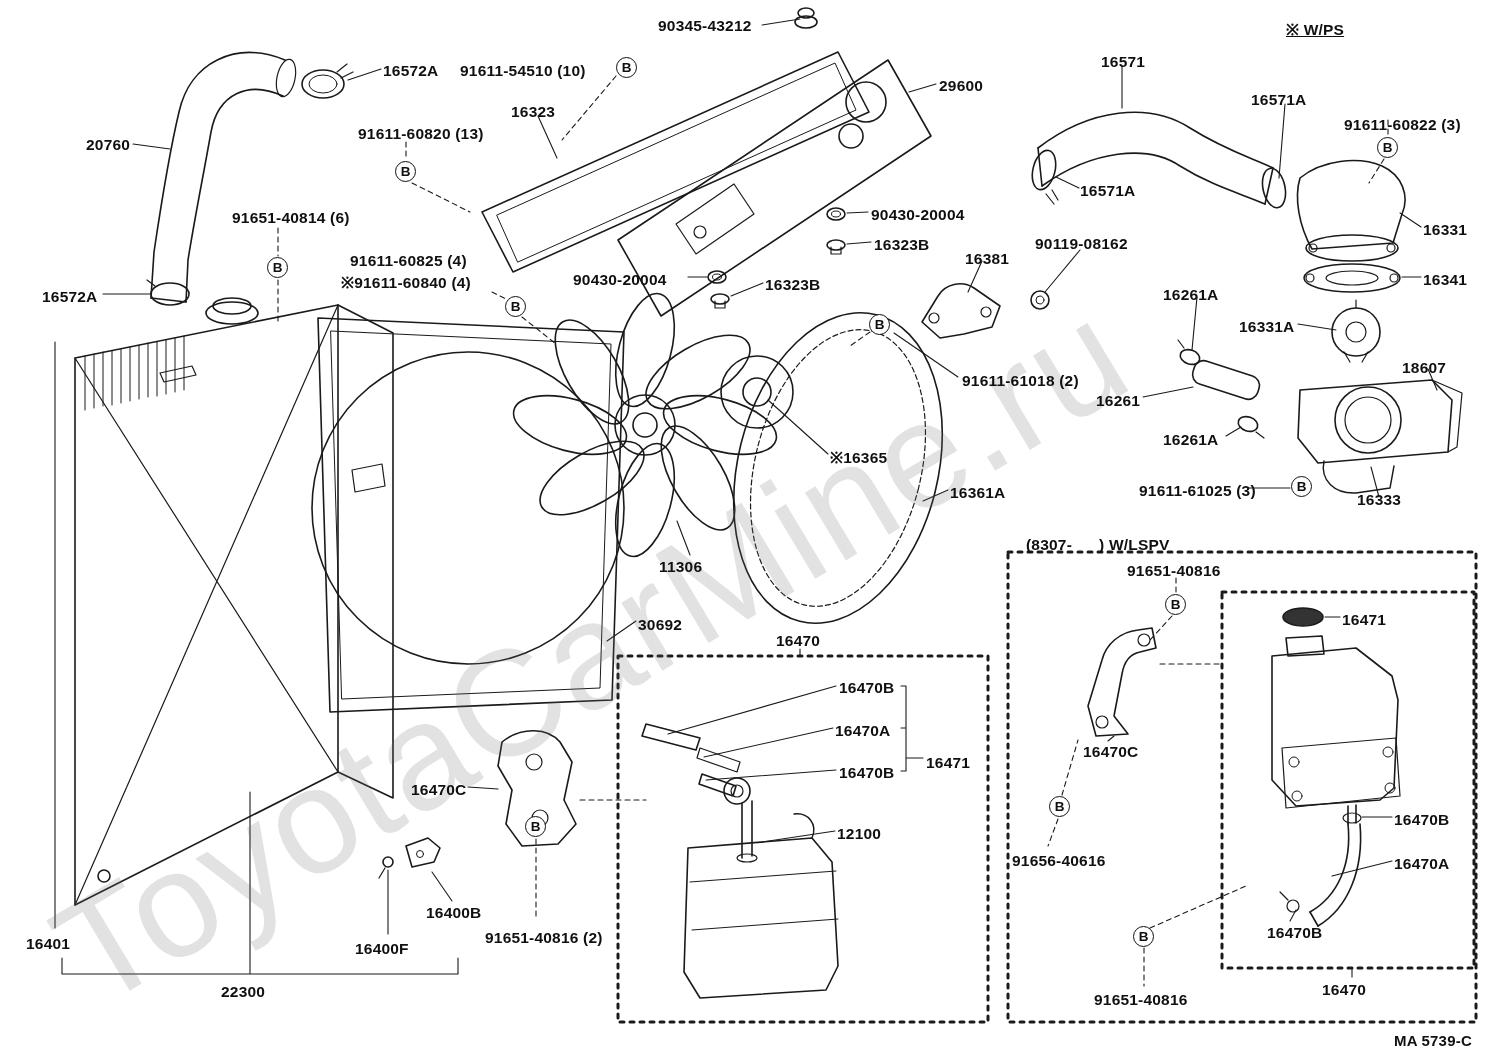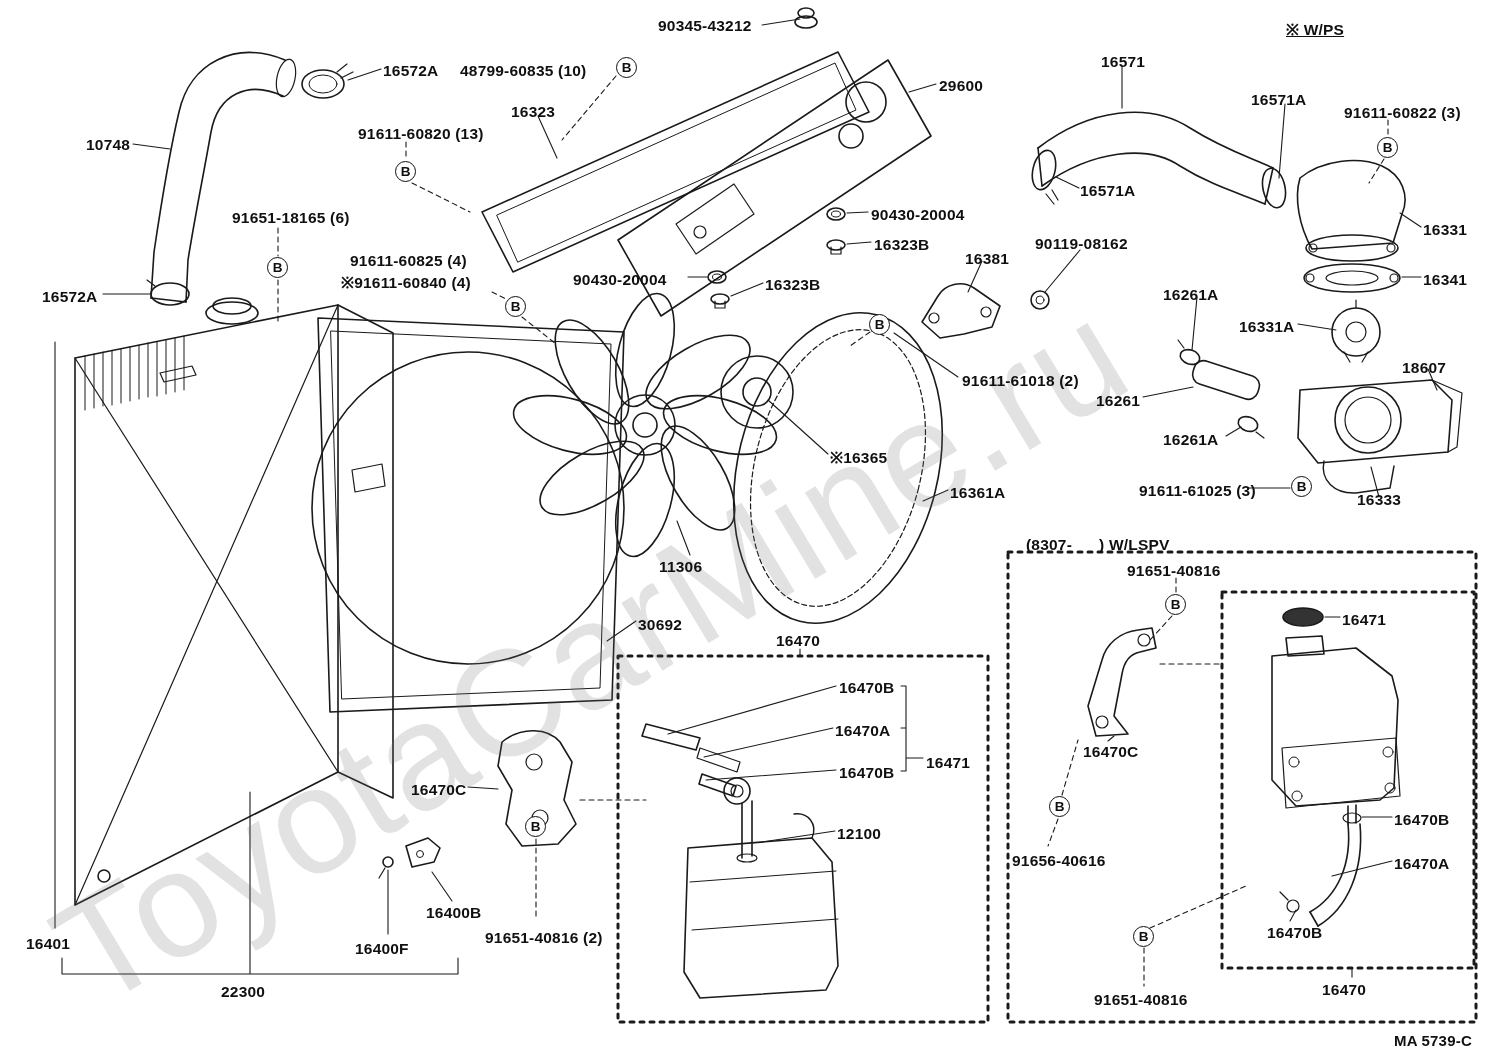--- a/index.html
+++ b/index.html
@@ -228,36 +228,36 @@
         <path d="M580,800 L646,800"></path>
         <path d="M1160,664 L1222,664"></path>
       </g>
     </g>
   </svg>
 
   <div class="watermark">ToyotaCarMine.ru</div>
 
   <div class="lbl" style="left:658px;top:17px">90345-43212</div>
   <div class="lbl" style="left:383px;top:62px">16572A</div>
-  <div class="lbl" style="left:460px;top:62px">48799-60835 (10)</div>
+  <div class="lbl" style="left:460px;top:62px">91611-54510 (10)</div>
   <div class="lbl" style="left:511px;top:103px">16323</div>
   <div class="lbl" style="left:939px;top:77px">29600</div>
   <div class="lbl" style="left:1101px;top:53px">16571</div>
   <div class="lbl underline" style="left:1286px;top:21px">※ W/PS</div>
   <div class="lbl" style="left:1251px;top:91px">16571A</div>
-  <div class="lbl" style="left:1344px;top:104px">91611-60822 (3)</div>
-  <div class="lbl" style="left:86px;top:136px">10748</div>
+  <div class="lbl" style="left:1344px;top:116px">91611-60822 (3)</div>
+  <div class="lbl" style="left:86px;top:136px">20760</div>
   <div class="lbl" style="left:358px;top:125px">91611-60820 (13)</div>
   <div class="lbl" style="left:1080px;top:182px">16571A</div>
   <div class="lbl" style="left:1423px;top:221px">16331</div>
   <div class="lbl" style="left:871px;top:206px">90430-20004</div>
   <div class="lbl" style="left:874px;top:236px">16323B</div>
   <div class="lbl" style="left:1035px;top:235px">90119-08162</div>
   <div class="lbl" style="left:1423px;top:271px">16341</div>
-  <div class="lbl" style="left:232px;top:209px">91651-18165 (6)</div>
+  <div class="lbl" style="left:232px;top:209px">91651-40814 (6)</div>
   <div class="lbl" style="left:965px;top:250px">16381</div>
   <div class="lbl" style="left:1163px;top:286px">16261A</div>
   <div class="lbl" style="left:1239px;top:318px">16331A</div>
   <div class="lbl" style="left:350px;top:252px">91611-60825 (4)</div>
   <div class="lbl" style="left:341px;top:274px">※91611-60840 (4)</div>
   <div class="lbl" style="left:573px;top:271px">90430-20004</div>
   <div class="lbl" style="left:765px;top:276px">16323B</div>
   <div class="lbl" style="left:1402px;top:359px">18607</div>
   <div class="lbl" style="left:42px;top:288px">16572A</div>
   <div class="lbl" style="left:962px;top:372px">91611-61018 (2)</div>

